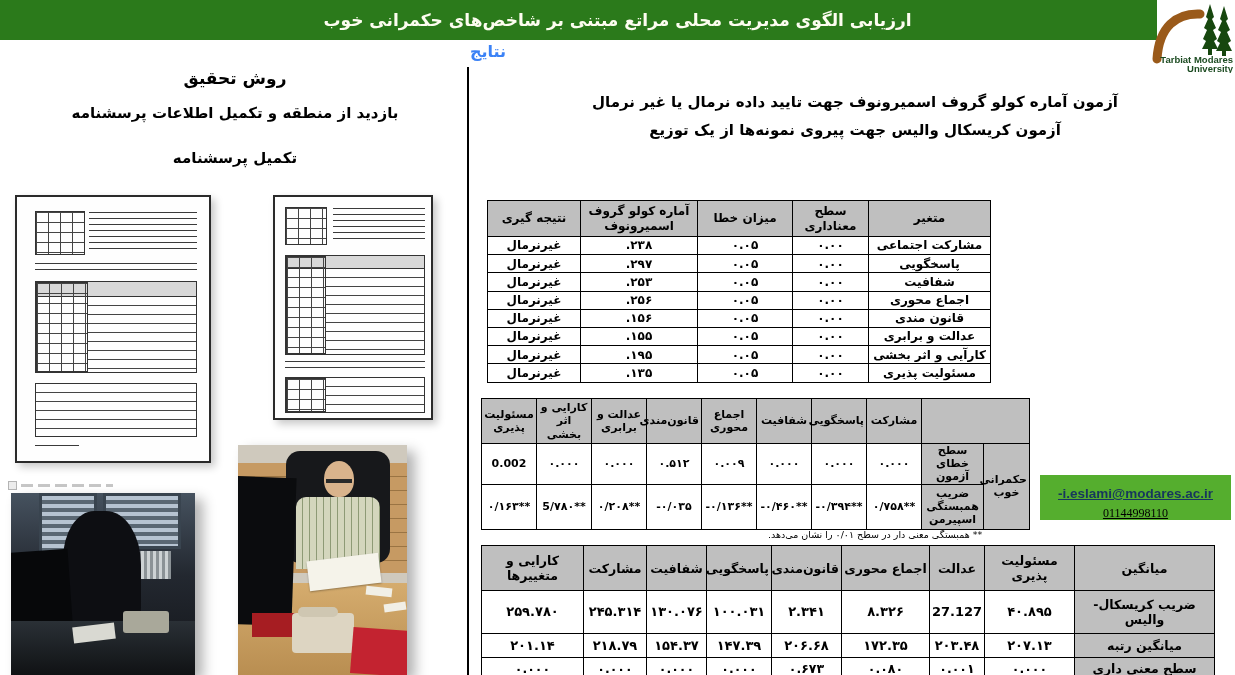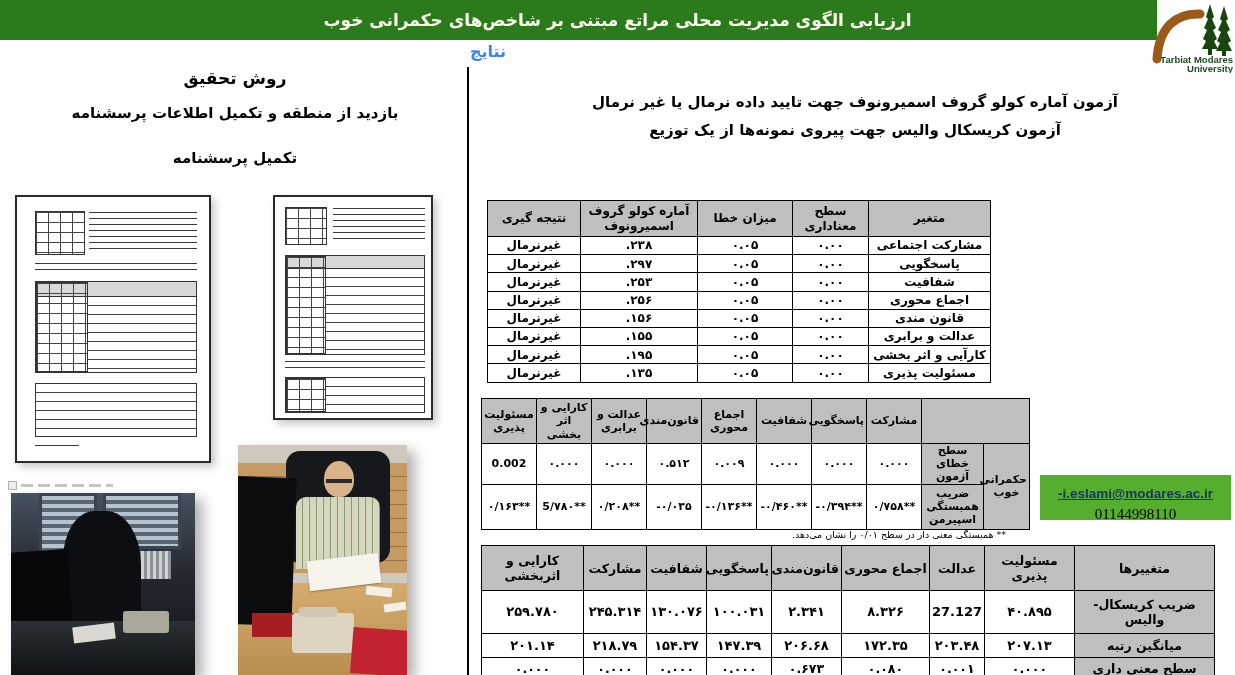--- a/index.html
+++ b/index.html
@@ -62,27 +62,27 @@
                padding:0 2px; line-height:1.2; }
   .hd { background:#bfbfbf; }
   .num { direction:ltr; }
 
   #ks-table { left:487px; top:200px; width:503px; font-size:12px; }
   #ks-table tr { height:18.2px; }
   #ks-table tr.h { height:36px; }
 
   #spearman-table { left:481px; top:398px; width:548px; font-size:11px; }
   #footnote { position:absolute; left:768px; top:529px; width:262px; direction:rtl;
-              text-align:center; font-size:9.5px; color:#000; }
+              text-align:left; font-size:9.5px; color:#000; }
 
   #contact-box { position:absolute; left:1040px; top:462px; width:191px; height:45px;
                  background:#55ae2e; text-align:center; padding-top:8px;margin-top:13px; }
   #email-link { font-family:"Liberation Sans", sans-serif; font-size:13.5px; font-weight:bold;
                 color:#17365d; text-decoration:underline; display:inline-block; }
-  #phone-number { font-family:"Liberation Serif", serif; font-size:15px; color:#000; margin-top:4px; }
+  #phone-number { font-family:"Liberation Serif", serif; font-size:12px; color:#000; margin-top:4px;text-decoration:underline; }
 
   #kruskal-table { left:481px; top:545px; width:733px; font-size:12.5px; }
   #kruskal-table td.v { font-size:13px; }
 </style>
 </head>
 <body>
 
 <div id="slide">
 
   <div id="green-bar"></div>
@@ -313,29 +313,29 @@
         <col style="width:55px">
         <col style="width:88px">
         <col style="width:70px">
         <col style="width:65px">
         <col style="width:60px">
         <col style="width:63px">
         <col style="width:102px">
       </colgroup>
     <tbody>
         <tr style="height:45px">
-      <td class="hd">متغییرها</td>
+      <td class="hd">میانگین</td>
       <td class="hd">مسئولیت پذیری</td>
       <td class="hd">عدالت</td>
       <td class="hd">اجماع محوری</td>
       <td class="hd">قانون‌مندی</td>
       <td class="hd">پاسخگویی</td>
       <td class="hd">شفافیت</td>
       <td class="hd">مشارکت</td>
-      <td class="hd">کارایی و اثربخشی</td>
+      <td class="hd">کارایی و متغییرها</td>
     </tr>
     <tr style="height:43px">
       <td class="hd">ضریب کریسکال- والیس</td>
       <td class="num v">۴۰.۸۹۵</td>
       <td class="num v">27.127</td>
       <td class="num v">۸.۳۲۶</td>
       <td class="num v">۲.۳۴۱</td>
       <td class="num v">۱۰۰.۰۳۱</td>
       <td class="num v">۱۳۰.۰۷۶</td>
       <td class="num v">۲۴۵.۳۱۴</td>

